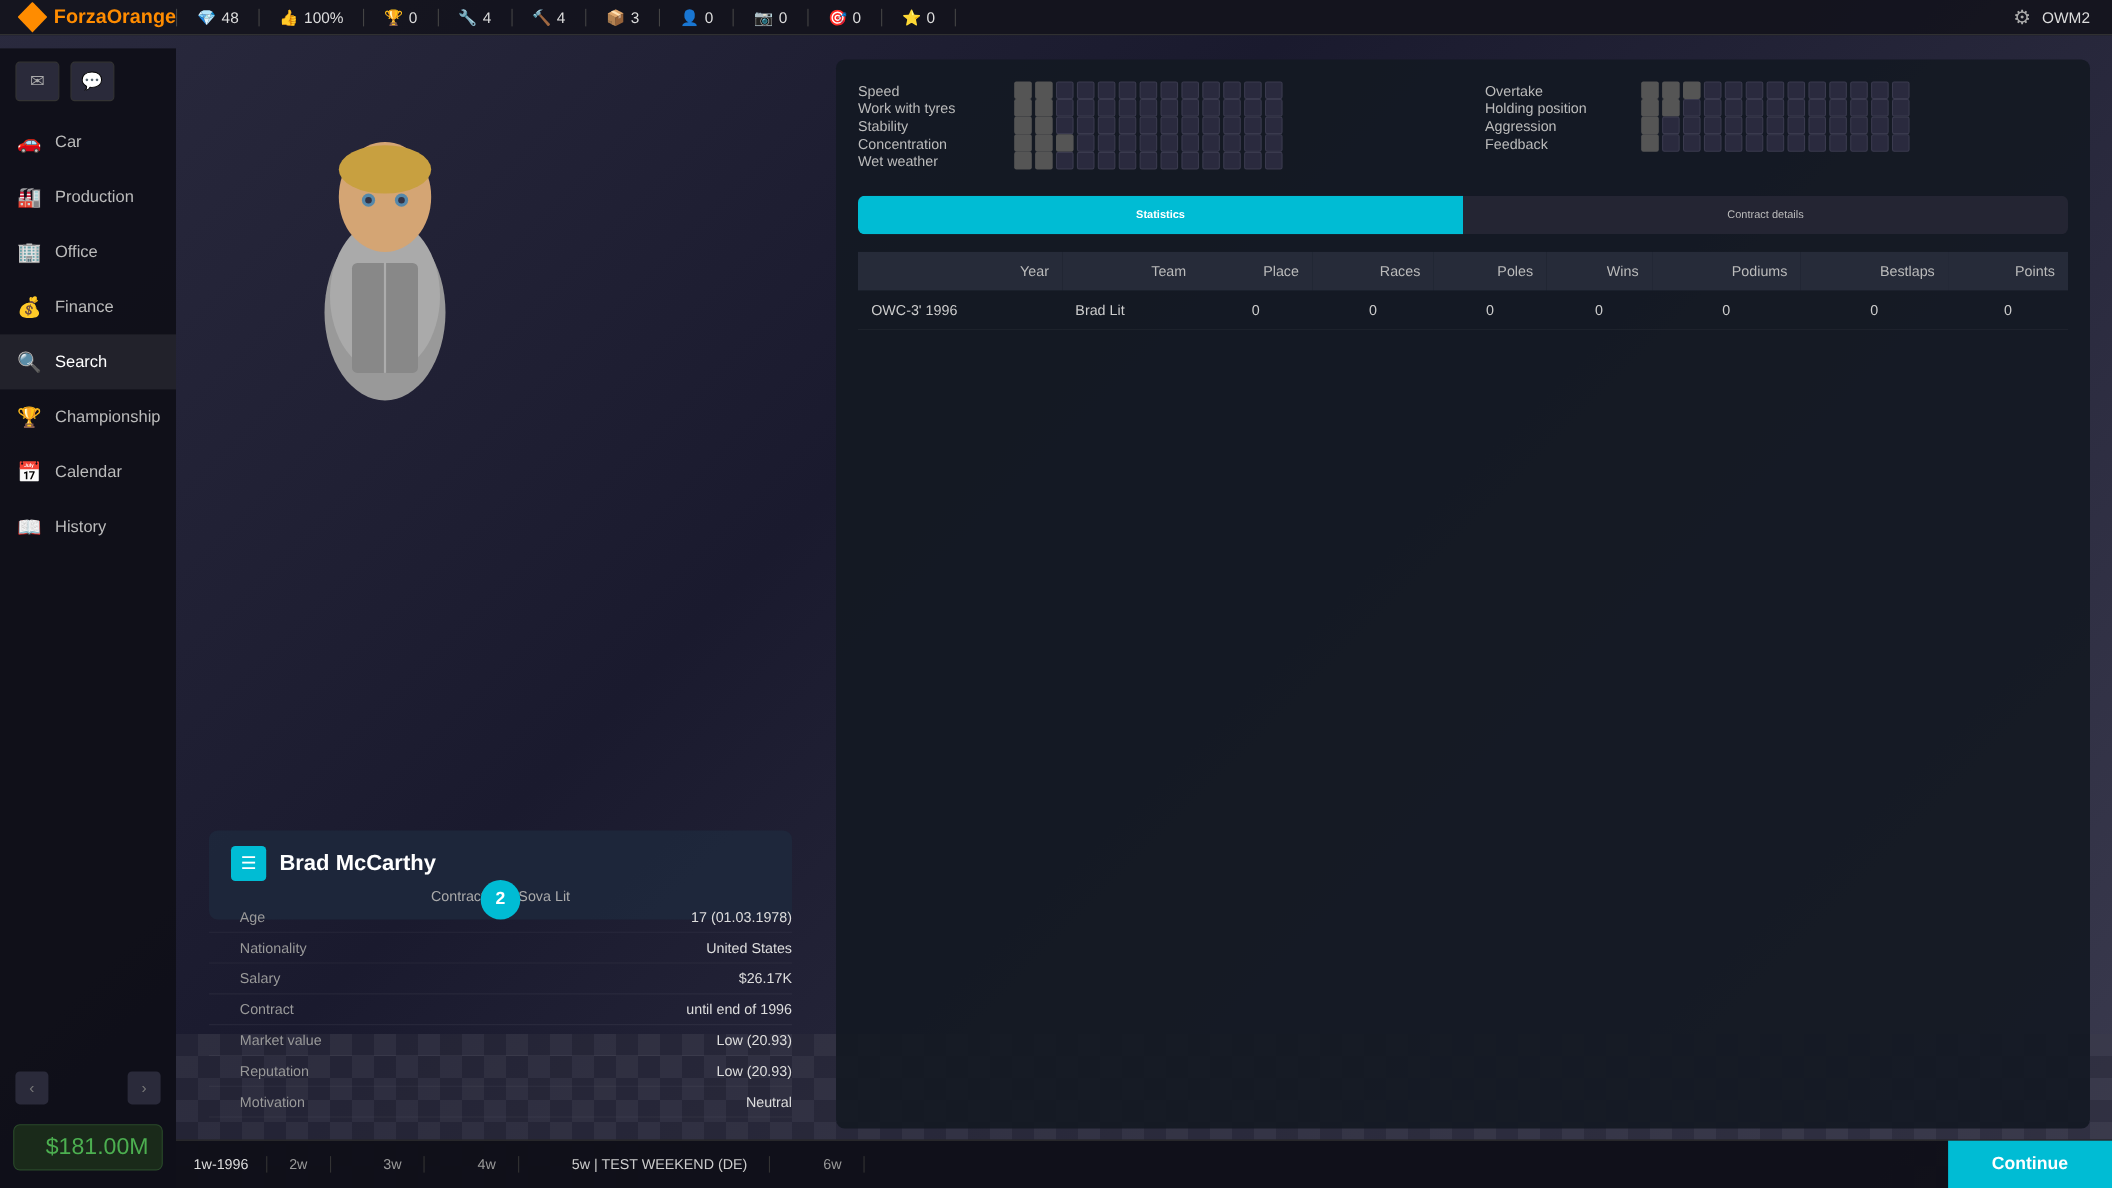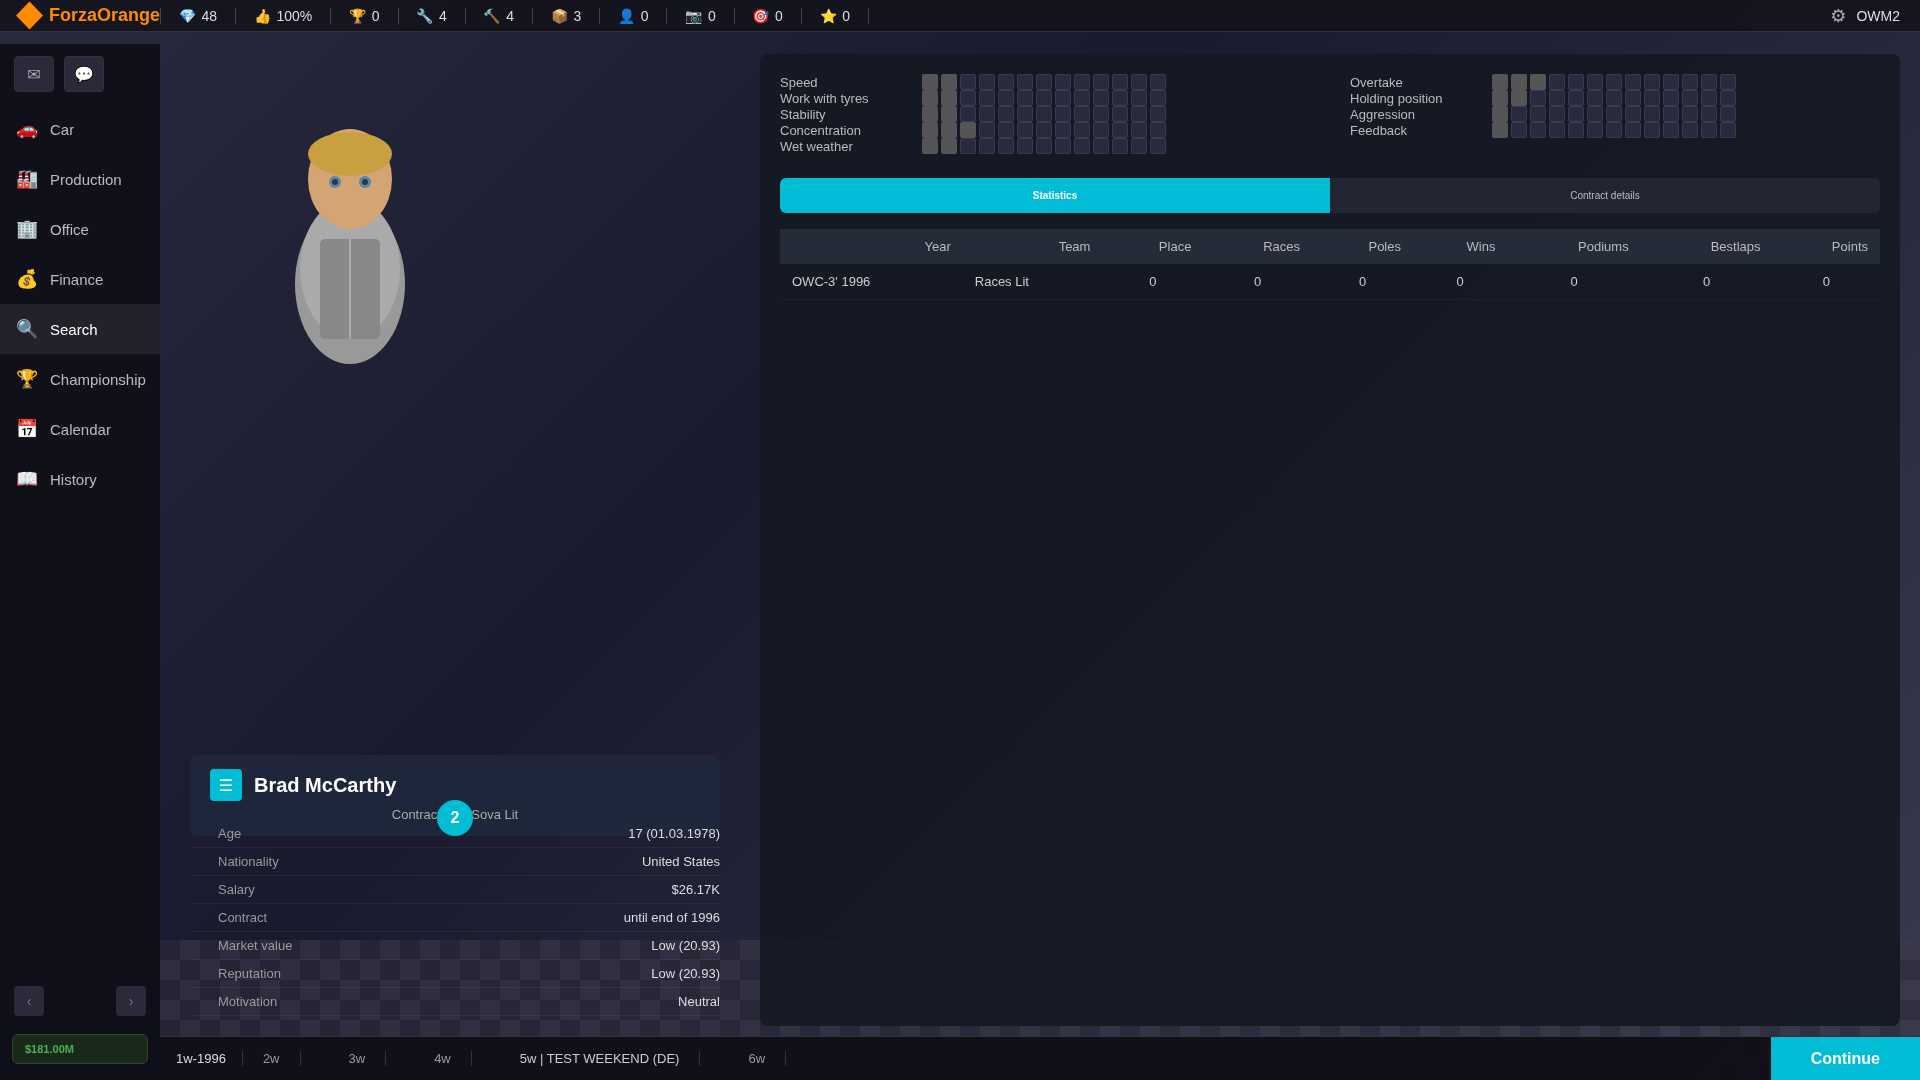--- a/index.html
+++ b/index.html
@@ -165,23 +165,23 @@
       cursor: pointer;
       font-size: 14px;
     }
     .sidebar-balance {
       margin: 8px 12px 16px;
       background: #1a2a1a;
       border: 1px solid #2a4a2a;
       border-radius: 6px;
       padding: 8px 12px;
       color: #4caf50;
-      font-size: 11px;
-      font-weight: bold;
-      text-align: left;
+      font-size: 21px;
+      font-weight: normal;
+      text-align: right;
       cursor: pointer;
     }
 
     
     .main {
       position: absolute;
       top: 44px;
       left: 160px;
       right: 0;
       bottom: 44px;
@@ -787,21 +787,21 @@
             <th>Poles</th>
             <th>Wins</th>
             <th>Podiums</th>
             <th>Bestlaps</th>
             <th>Points</th>
           </tr>
       </thead>
       <tbody id="table-body">
       <tr>
             <td>OWC-3' 1996</td>
-            <td>Races Lit</td>
+            <td>Brad Lit</td>
             <td class="col-center">0</td>
             <td class="col-center">0</td>
             <td class="col-center">0</td>
             <td class="col-center">0</td>
             <td class="col-center">0</td>
             <td class="col-center">0</td>
             <td class="col-center">0</td>
           </tr>
         </tbody>
     </table>

